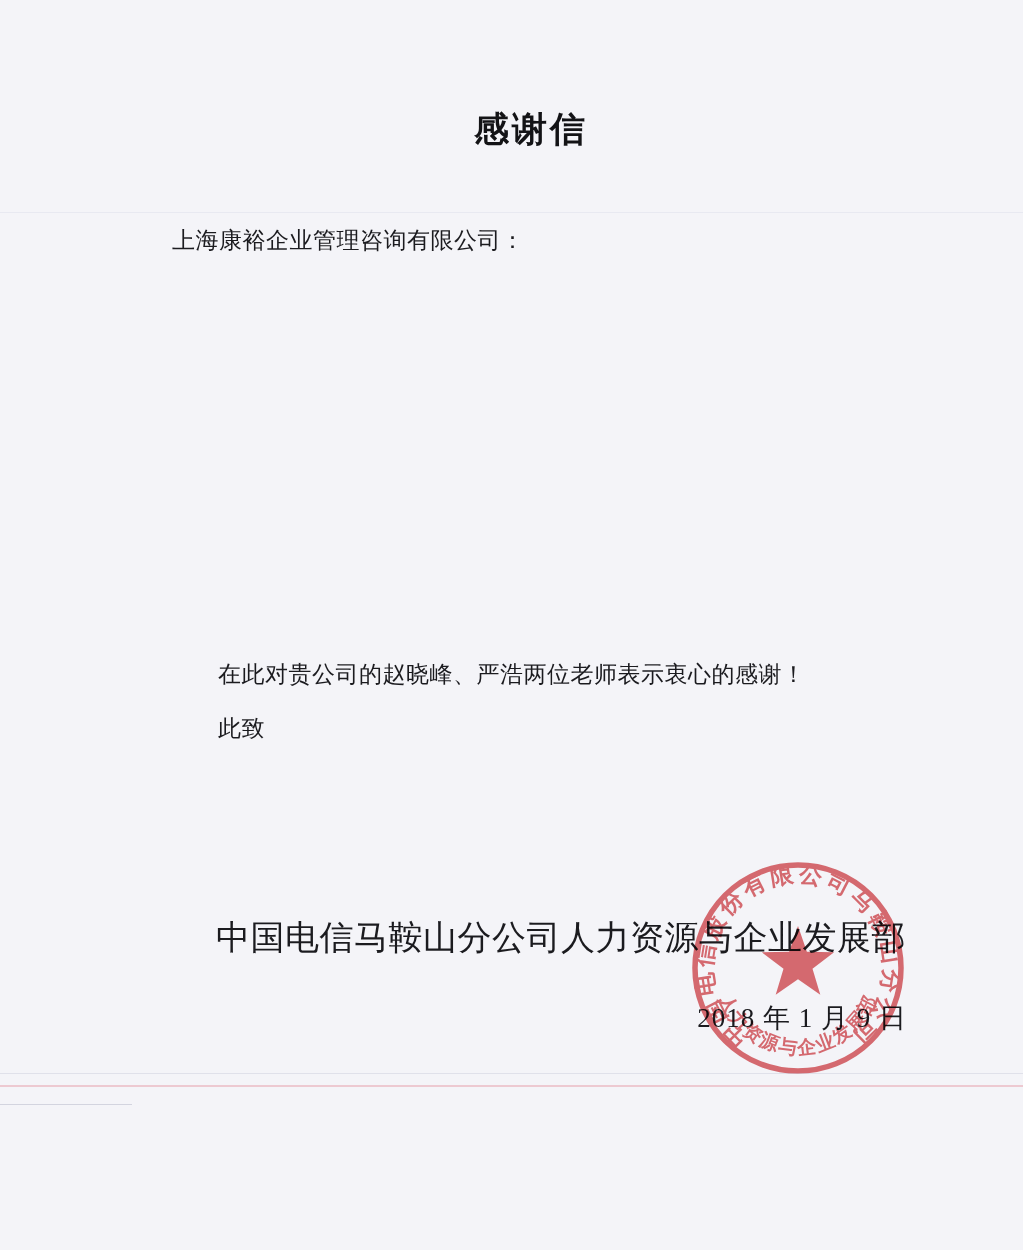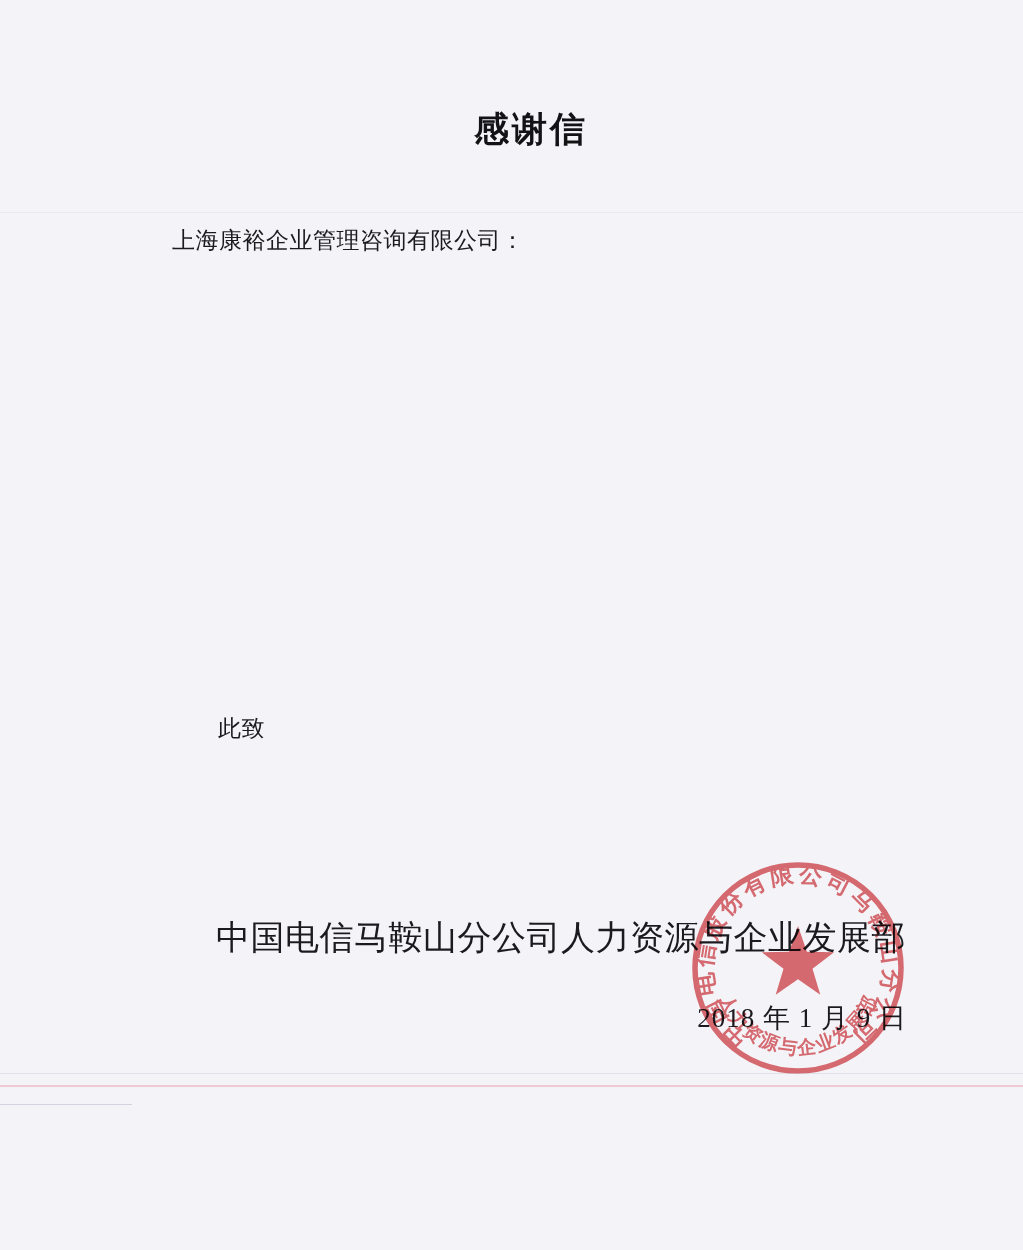--- a/index.html
+++ b/index.html
@@ -73,20 +73,21 @@
 </style>
 </head>
 <body>
 
 <div class="page">
 
   <div class="doc-title">感谢信</div>
 
   <div class="body-text salutation">上海康裕企业管理咨询有限公司：</div>
 
+  <div class="body-text para para-3">在此对贵公司的赵晓峰、严浩两位老师表示衷心的感谢！</div>
 
   <div class="body-text closing-cizhi">此致</div>
 
   <div class="signature">中国电信马鞍山分公司人力资源与企业发展部</div>
   <div class="date-line">2018 年 1 月 9 日</div>
 
   <svg class="seal" viewBox="0 0 240 240" xmlns="http://www.w3.org/2000/svg" aria-hidden="true">
     <defs>
       <path id="ring-path" d="M 120 206 A 86 86 0 0 1 120 34 A 86 86 0 0 1 120 206" fill="none"></path>
       <path id="bottom-path" d="M 38 140 A 84 84 0 0 0 202 140" fill="none"></path>

